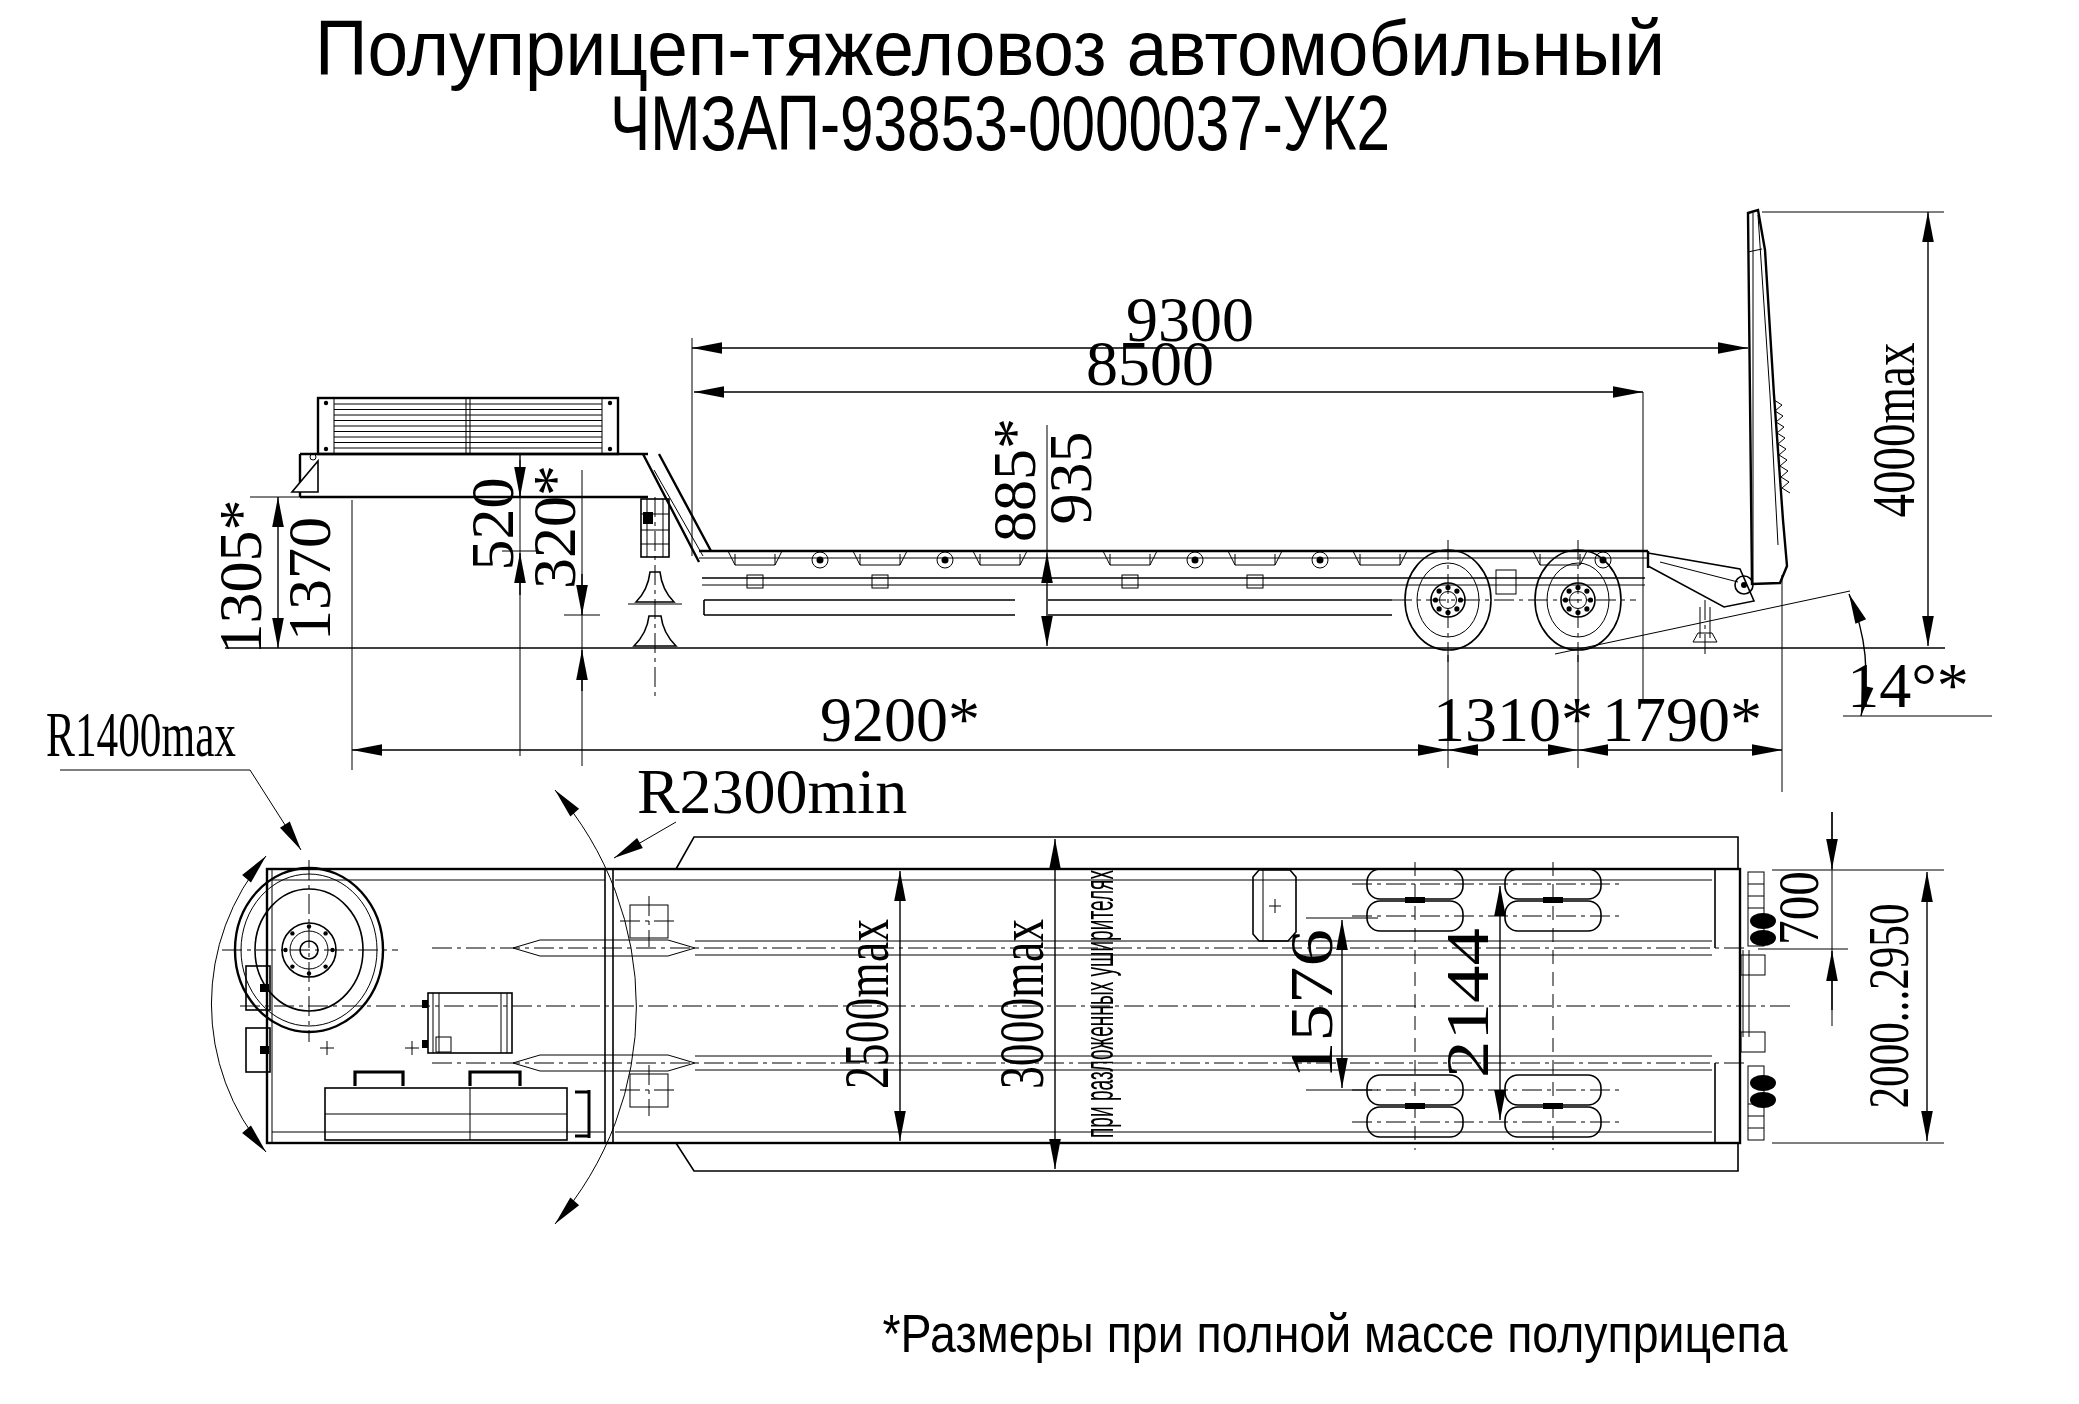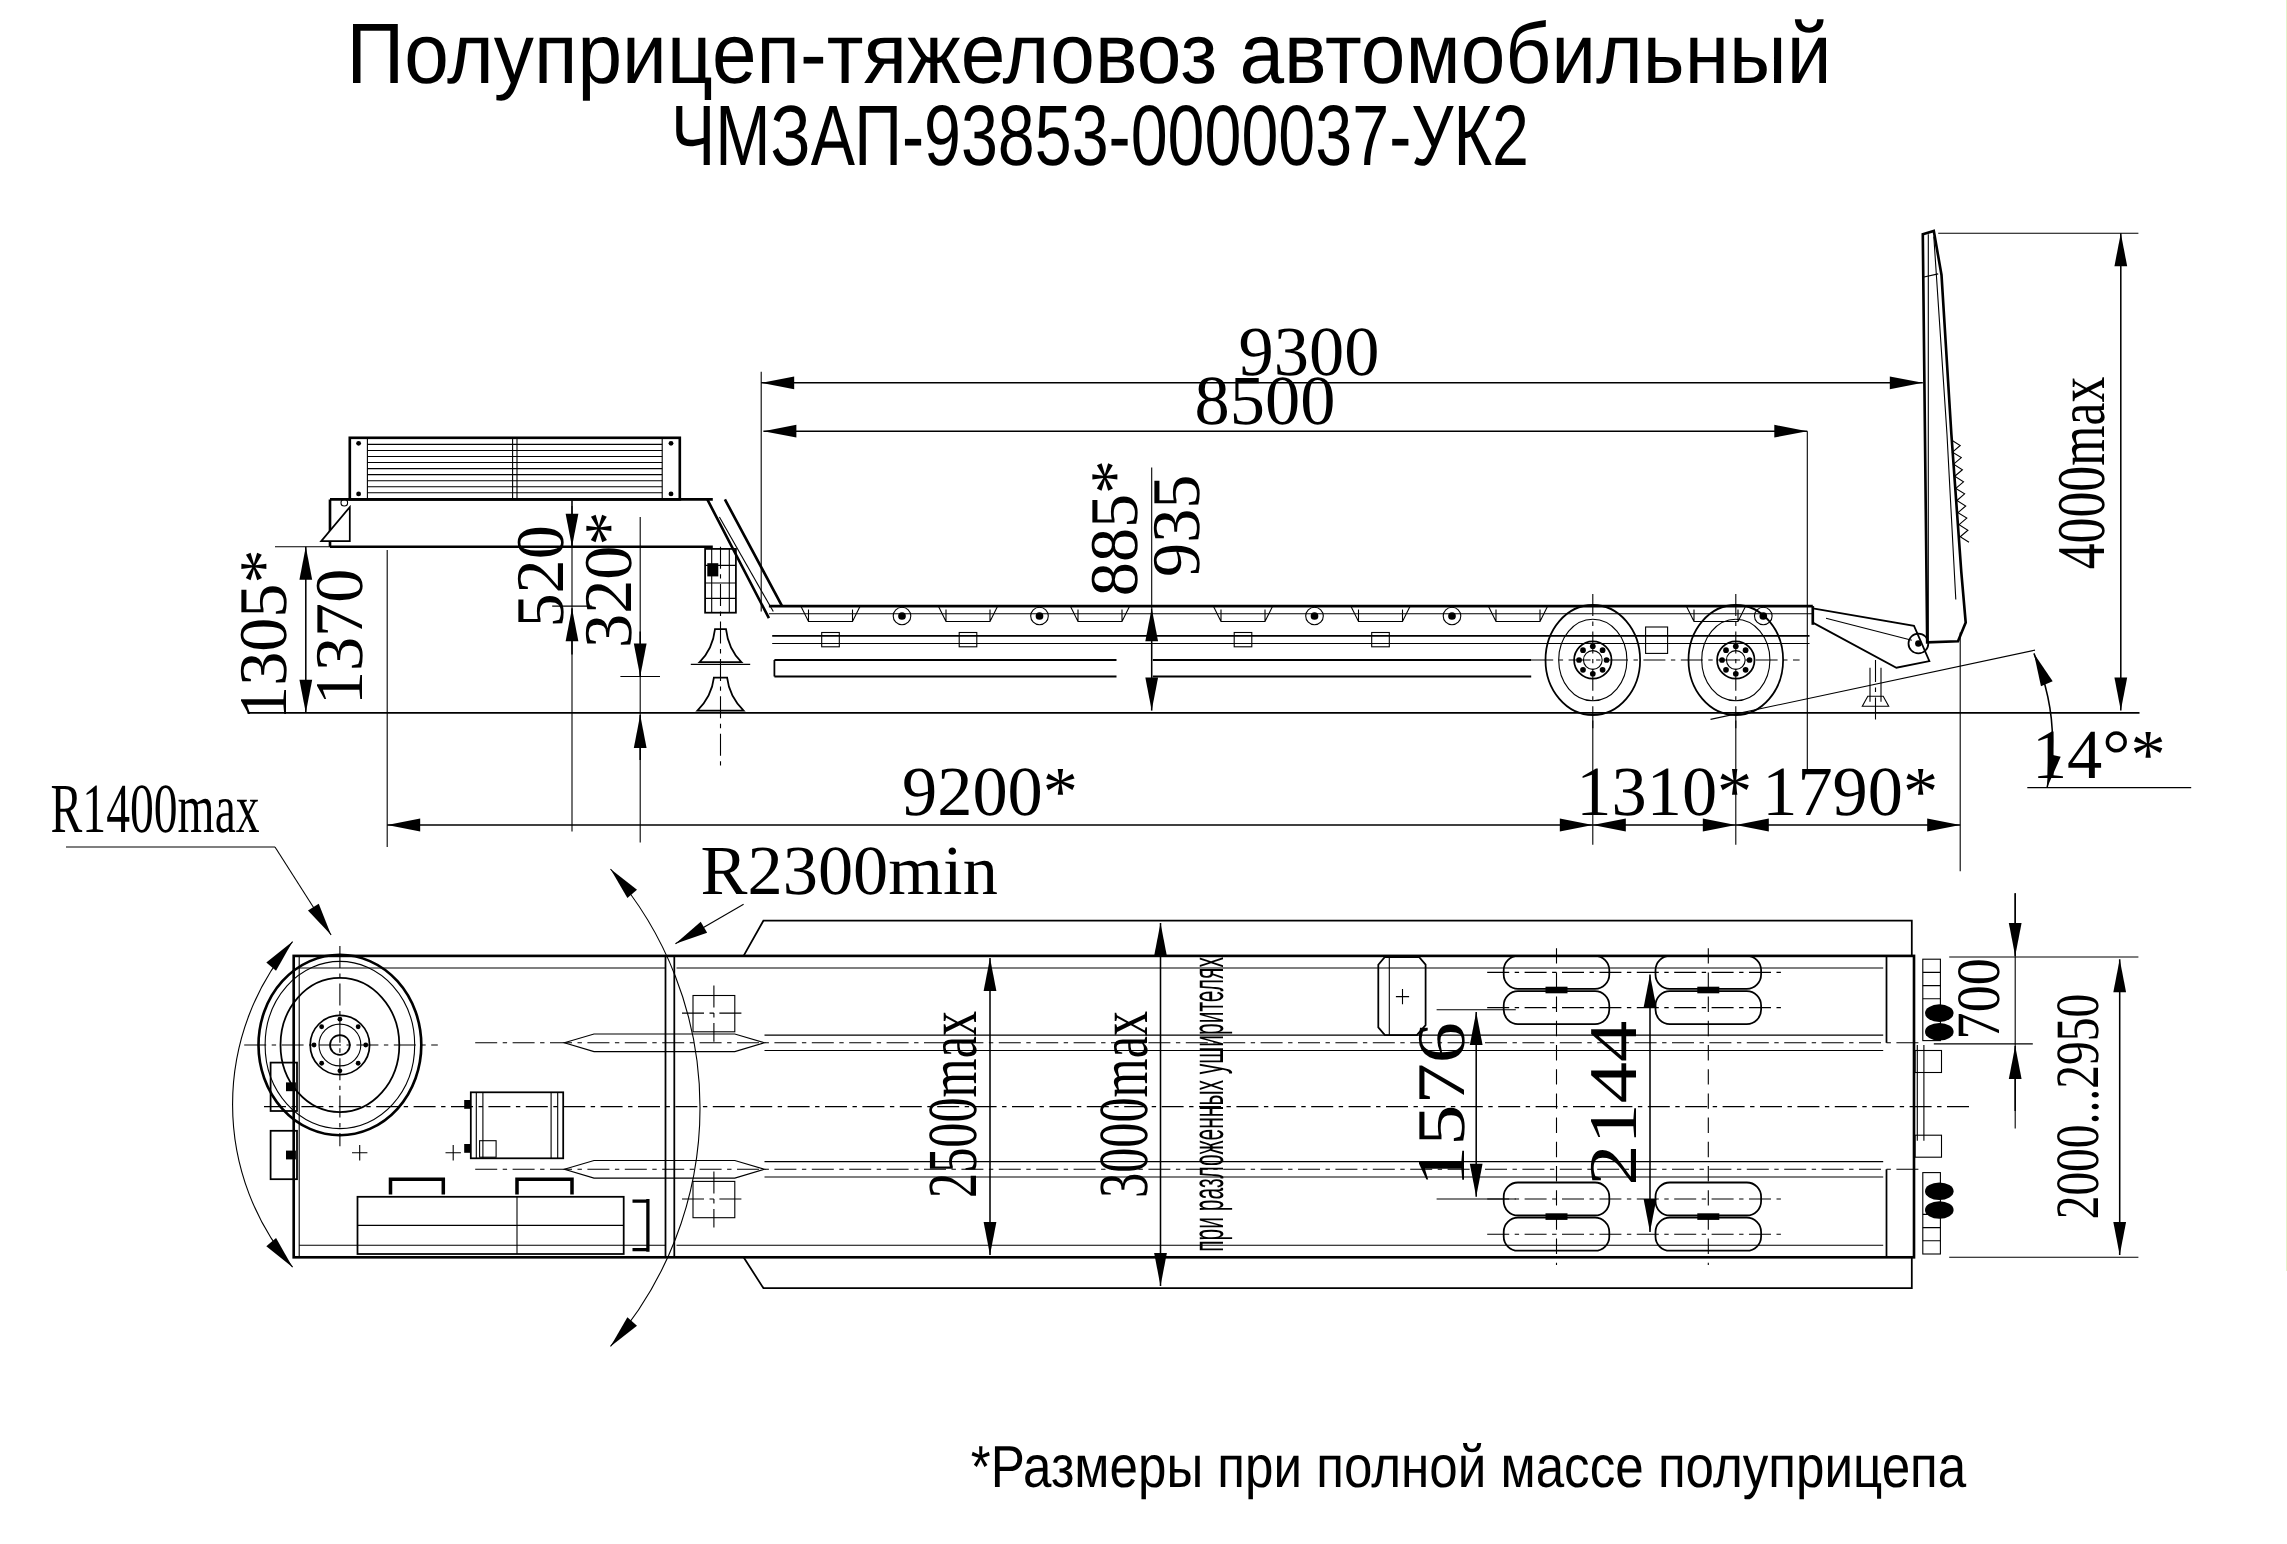--- a/index.html
+++ b/index.html
@@ -1,16 +1,16 @@
 <!DOCTYPE html>
 <html><head>
 <meta charset="utf-8">
 <style>
   html,body{margin:0;padding:0;background:#fff;}
-  #stage{position:relative;width:2079px;height:1404px;background:#84cc16;overflow:hidden;}
+  #stage{position:relative;width:2079px;height:1404px;background:#1d4ed8;overflow:hidden;}
   svg{position:absolute;left:0;top:0;}
   .o{stroke:#000;fill:none;stroke-width:2.4;}
   .m{stroke:#000;fill:none;stroke-width:1.6;}
   .t{stroke:#000;fill:none;stroke-width:1;}
   .d{stroke:#000;fill:none;stroke-width:1.4;}
   .dd{stroke-dasharray:20 5 4 5;}
   .dsh{stroke-dasharray:14 8;}
   .f{fill:#000;stroke:none;}
   .wf{fill:#fff;}
   text{fill:#000;}

